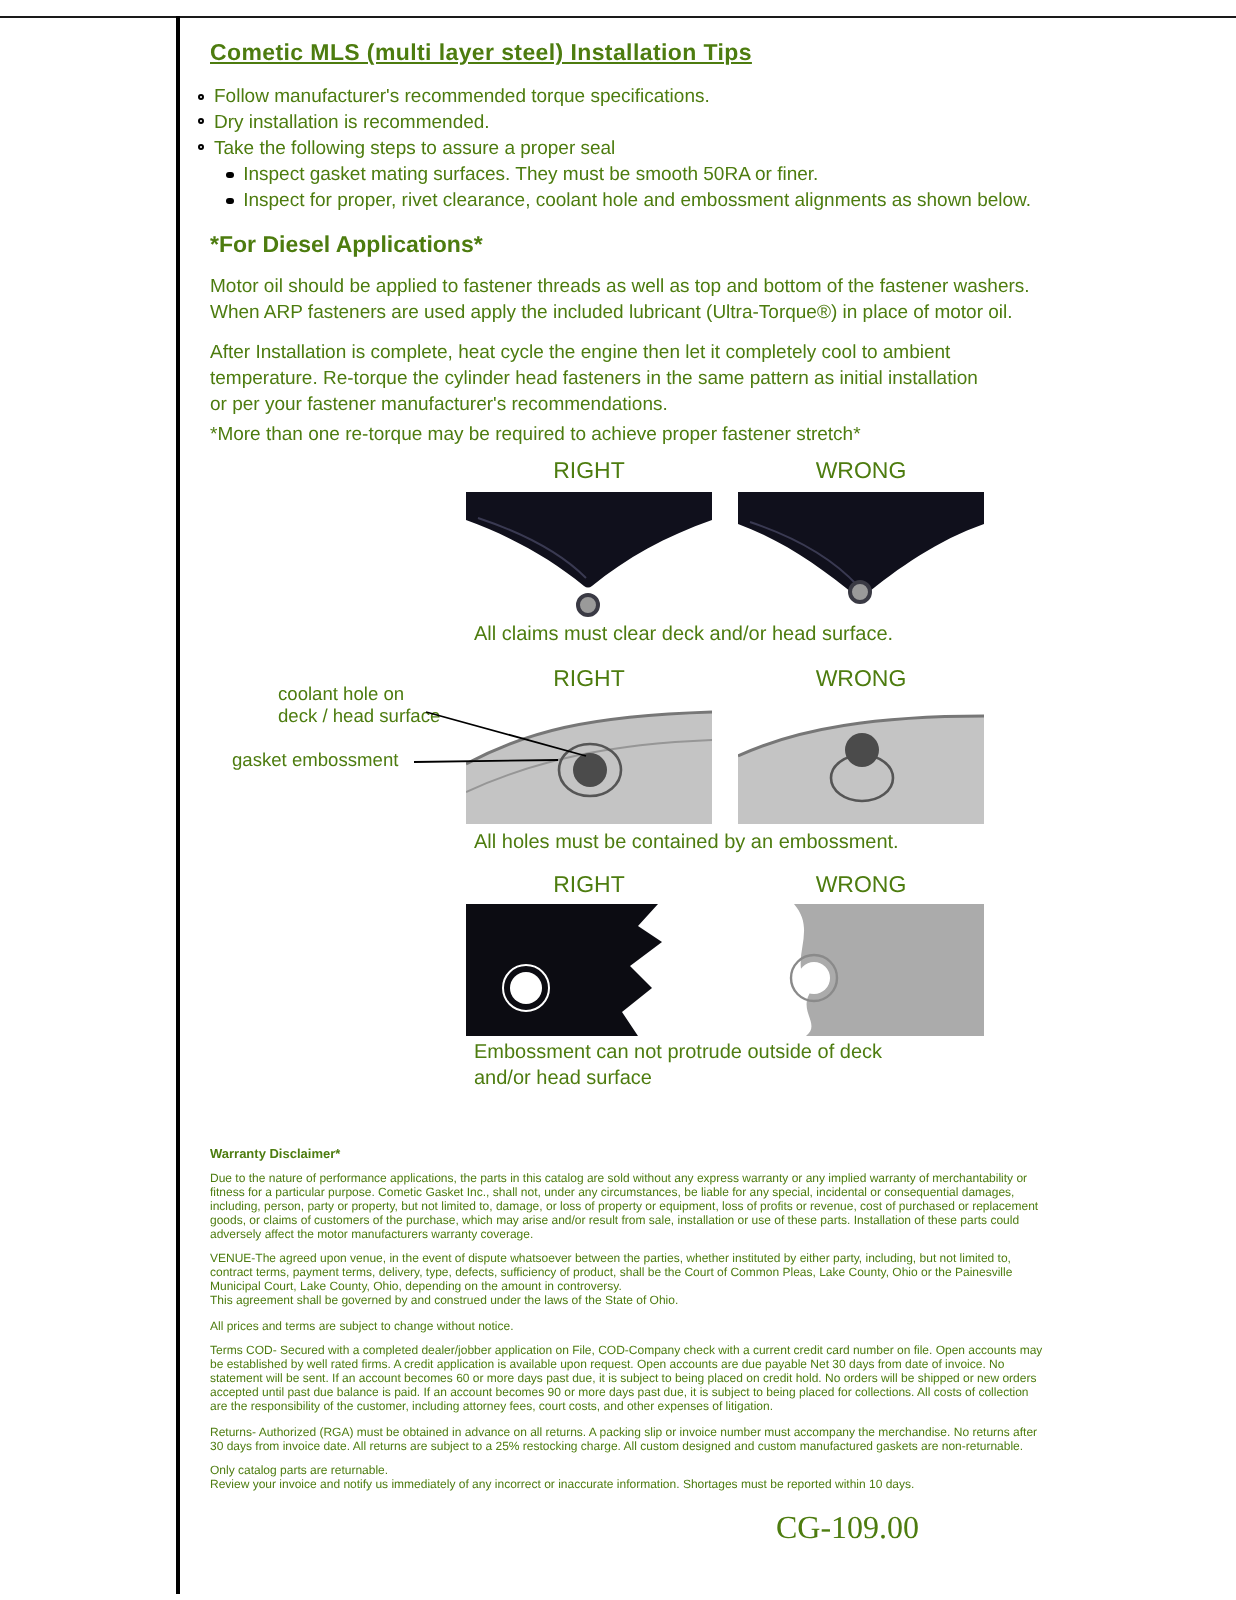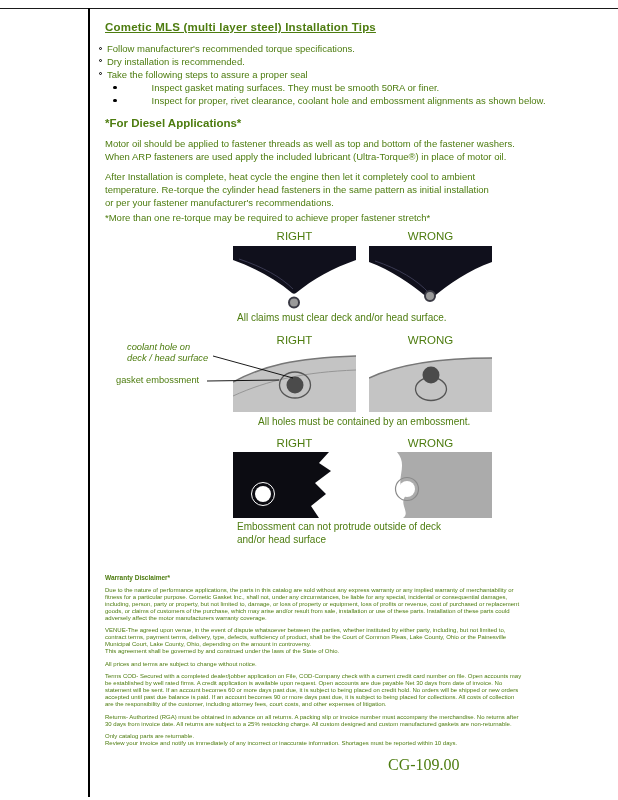--- a/index.html
+++ b/index.html
@@ -21,21 +21,21 @@
     position: absolute; left: 88px; top: 8px; width: 2px; height: 789px;
     background: #000;
   }
   .title {
     position: absolute; left: 105px; top: 21px;
     font-size: 11.5px; font-weight: bold; text-decoration: underline;
     letter-spacing: 0.2px;
   }
   .bullets { position: absolute; left: 99px; top: 44px; font-size: 9.5px; }
   .bullet { display: flex; align-items: flex-start; margin-bottom: 3.2px; line-height: 9.8px; }
-  .bullet.sub { margin-left: 14px; gap: 30px; }
+  .bullet.sub { margin-left: 14px; }
   .marker-o {
     width: 3px; height: 3px; border: 1px solid #000; border-radius: 50%;
     margin: 2.5px 5px 0 0; flex: none; background: #fff;
   }
   .marker-f {
     width: 3.6px; height: 3.6px; background: #000; border-radius: 50%;
     margin: 2.7px 5px 0 0; flex: none;
   }
   .diesel-h {
     position: absolute; left: 105px; top: 117px;
@@ -56,25 +56,25 @@
   .col-right { left: 369px; }
   .dbox { position: absolute; width: 123px; }
   .db-r1 { top: 246px; height: 64px; }
   .db-r2 { top: 348px; height: 64px; }
   .db-r3 { top: 452px; height: 66px; }
   .dbox svg { display: block; width: 100%; height: 100%; }
   .caption {
     position: absolute; left: 237px; font-size: 10px; white-space: pre-line;
     line-height: 12.5px;
   }
-  #cap1 { top: 312px; } #cap2 { top: 416px; margin-left: 21px; } #cap3 { top: 521px; width: 260px; }
+  #cap1 { top: 312px; } #cap2 { top: 416px; } #cap3 { top: 521px; width: 260px; }
   .side-label {
     position: absolute; font-size: 9.3px; line-height: 11px; white-space: pre-line;
   }
-  #lbl-coolant { left: 127px; top: 342px; font-style: italic; }
+  #lbl-coolant { left: 139px; top: 342px; }
   #lbl-emboss  { left: 116px; top: 375px; }
   .connectors {
     position: absolute; left: 133px; top: 338px; width: 170px; height: 66px;
     z-index: 4; pointer-events: none;
   }
   .warranty {
     position: absolute; left: 105px; top: 574px; width: 418px;
     font-size: 6px; line-height: 7px;
   }
   .w-head { font-size: 6.5px; font-weight: bold; margin: 0 0 6px 0; }

